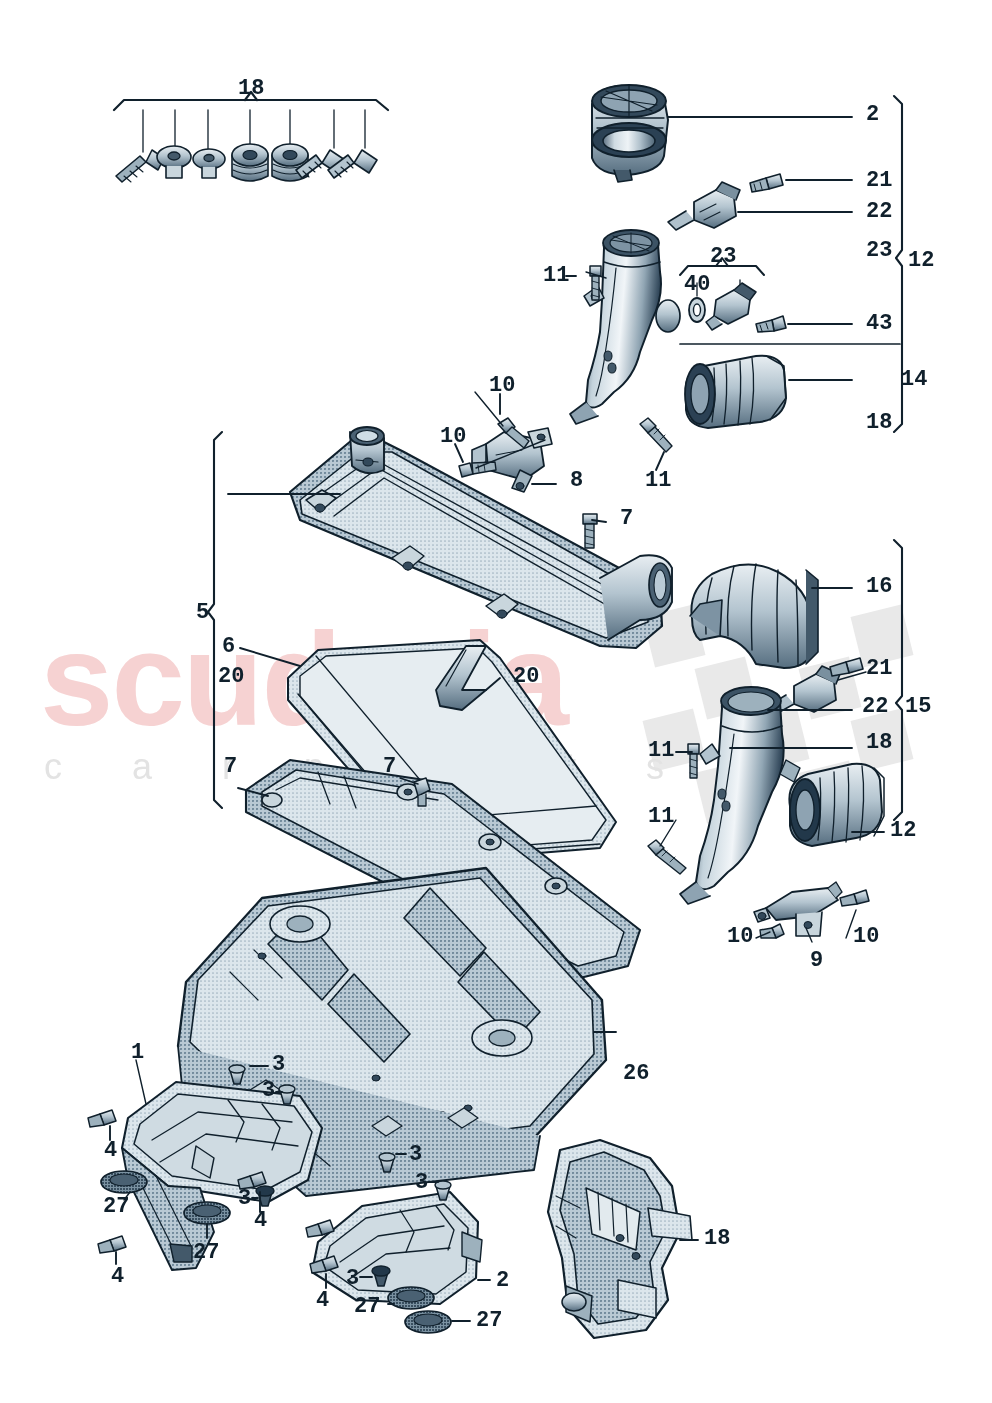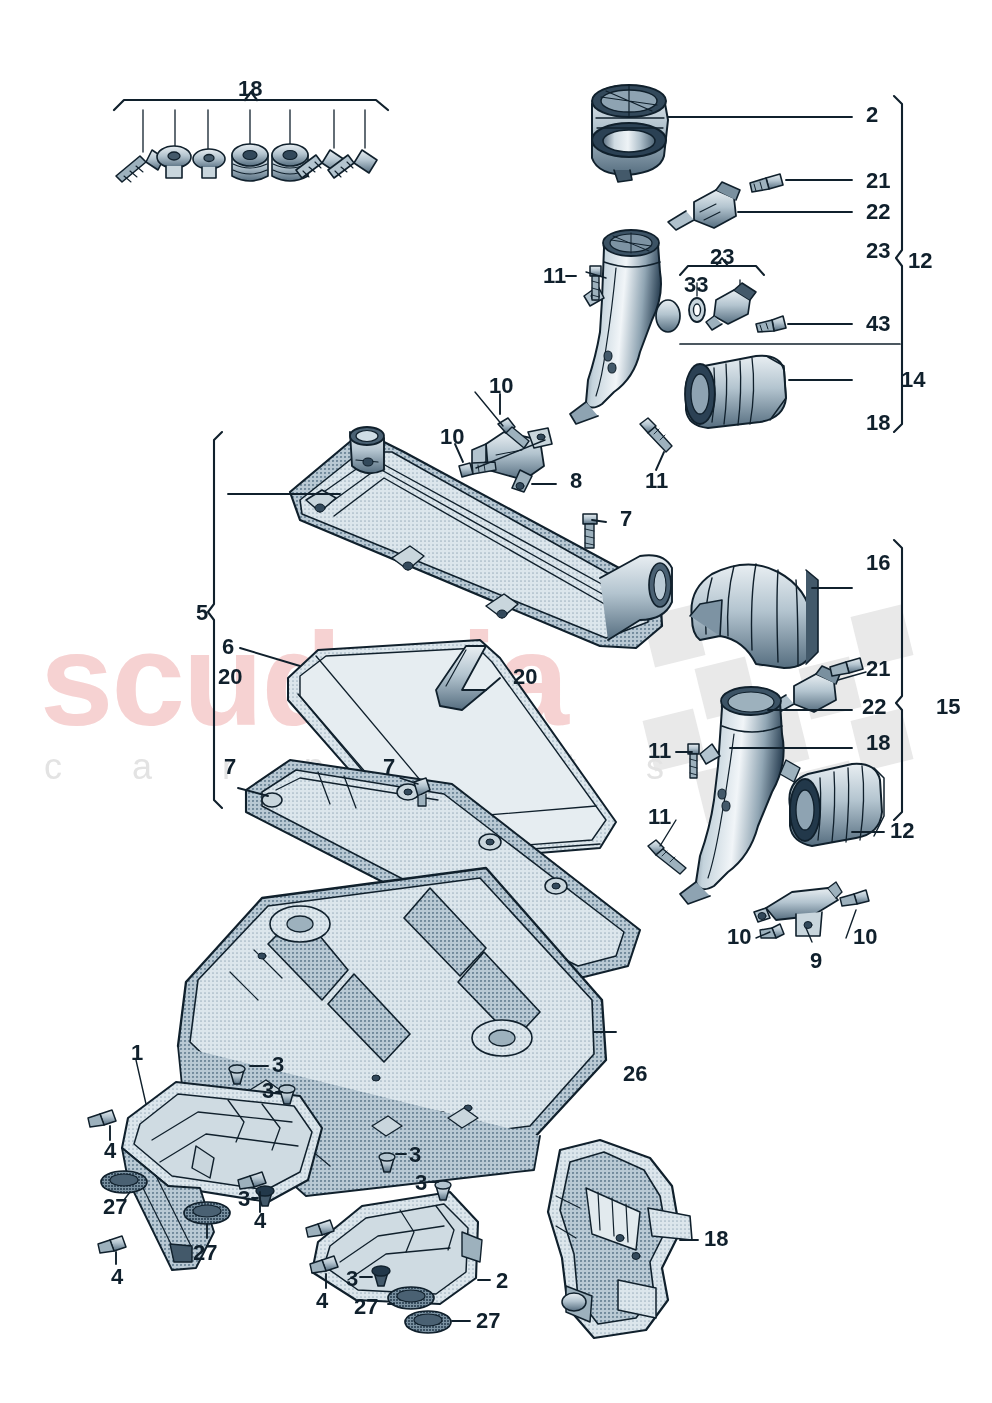--- a/index.html
+++ b/index.html
@@ -55,21 +55,21 @@
     top: 746px;
     font-size: 36px;
     letter-spacing: 30px;
     color: #e3e3e3;
     white-space: nowrap;
     font-family: "Liberation Sans", sans-serif;
   }
   
   .lbl {
     position: absolute;
-    font-family: Liberation Sans, sans-serif;
+    font-family: Liberation Mono, monospace;
     font-size: 22px;
     font-weight: bold;
     color: #10202c;
     line-height: 1;
     white-space: nowrap;
     z-index: 6;
   }
   #labels { position:absolute; left:0; top:0; width:992px; height:1403px; z-index:6;}
 </style>
 </head>
@@ -646,37 +646,37 @@
 
   <div id="labels">
     <span class="lbl" style="left:238px; top:78px;">18</span>
     <span class="lbl" style="left:866px; top:104px;">2</span>
     <span class="lbl" style="left:866px; top:170px;">21</span>
     <span class="lbl" style="left:866px; top:201px;">22</span>
     <span class="lbl" style="left:866px; top:240px;">23</span>
     <span class="lbl" style="left:908px; top:250px;">12</span>
     <span class="lbl" style="left:543px; top:265px;">11</span>
     <span class="lbl" style="left:710px; top:246px;">23</span>
-    <span class="lbl" style="left:684px; top:274px;">33</span>
+    <span class="lbl" style="left:684px; top:274px;">40</span>
     <span class="lbl" style="left:866px; top:313px;">43</span>
     <span class="lbl" style="left:866px; top:369px;margin-left:35px;">14</span>
     <span class="lbl" style="left:866px; top:412px;">18</span>
     <span class="lbl" style="left:489px; top:375px;">10</span>
     <span class="lbl" style="left:440px; top:426px;">10</span>
     <span class="lbl" style="left:570px; top:470px;">8</span>
     <span class="lbl" style="left:645px; top:470px;">11</span>
     <span class="lbl" style="left:620px; top:508px;">7</span>
     <span class="lbl" style="left:196px; top:602px;">5</span>
     <span class="lbl" style="left:222px; top:636px;">6</span>
     <span class="lbl" style="left:218px; top:666px;">20</span>
     <span class="lbl" style="left:513px; top:666px;">20</span>
-    <span class="lbl" style="left:866px; top:552px;">16</span>
+    <span class="lbl" style="left:866px; top:576px;">16</span>
     <span class="lbl" style="left:866px; top:658px;">21</span>
     <span class="lbl" style="left:862px; top:696px;">22</span>
-    <span class="lbl" style="left:905px; top:696px;margin-left:31px;">15</span>
+    <span class="lbl" style="left:905px; top:696px;">15</span>
     <span class="lbl" style="left:866px; top:732px;">18</span>
     <span class="lbl" style="left:648px; top:740px;">11</span>
     <span class="lbl" style="left:224px; top:756px;">7</span>
     <span class="lbl" style="left:383px; top:756px;">7</span>
     <span class="lbl" style="left:648px; top:806px;">11</span>
     <span class="lbl" style="left:890px; top:820px;">12</span>
     <span class="lbl" style="left:727px; top:926px;">10</span>
     <span class="lbl" style="left:853px; top:926px;">10</span>
     <span class="lbl" style="left:810px; top:950px;">9</span>
     <span class="lbl" style="left:623px; top:1020px;margin-top:43px;">26</span>

